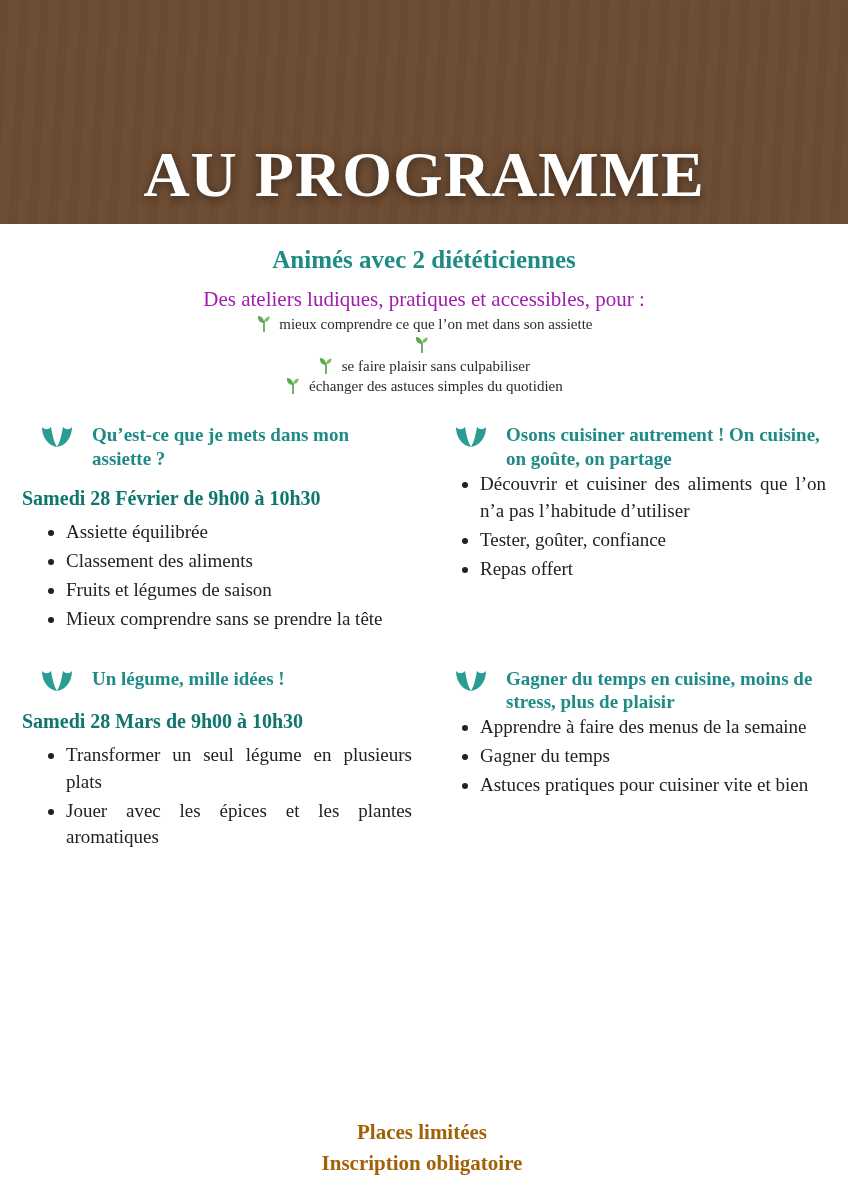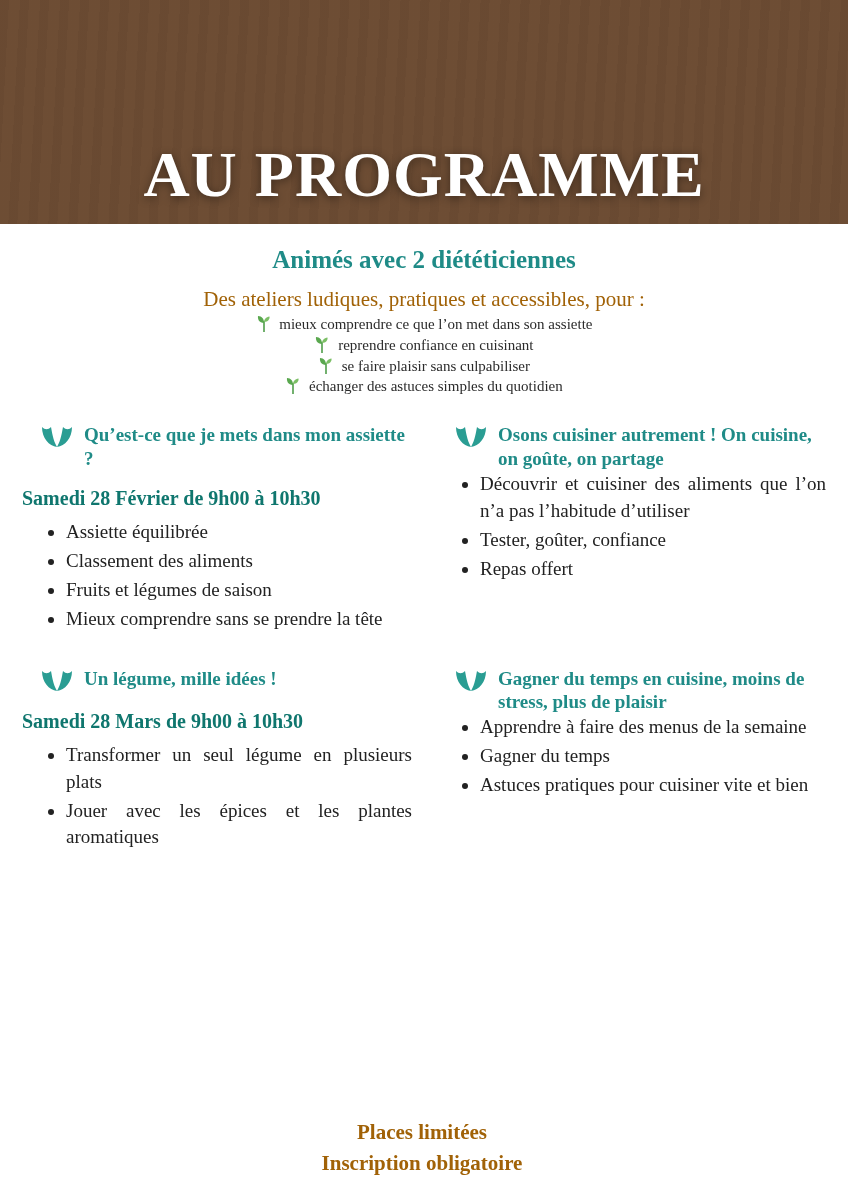--- a/index.html
+++ b/index.html
@@ -92,21 +92,21 @@
     text-align: center;
   }
   .intro-heading {
     color: #1f8b87;
     font-weight: bold;
     font-size: 25px;
     margin-bottom: 6px;
   }
   .intro-lead {
     font-size: 21px;
-    color: #a16207;
+    color: #a21caf;
     margin-bottom: 2px;
     margin-top: 13px;
   }
   .intro-list {
     list-style: none;
     margin: 0;
     padding: 0;
   }
   .intro-list li {
     font-size: 15px;
@@ -127,21 +127,21 @@
     padding: 0 22px;
     display: grid;
     grid-template-columns: 1fr 1fr;
     column-gap: 24px;
     row-gap: 30px;
   }
   .card { position: relative; }
   .card-head {
     display: flex;
     align-items: flex-start;
-    gap: 10px;
+    gap: 18px;
     padding-left: 18px;
   }
   .leaf {
     flex: 0 0 auto;
     width: 34px;
     height: 26px;
     margin-top: 3px;
   }
   .card-title {
     color: #1f8b87;
@@ -206,21 +206,20 @@
       <span>mieux comprendre ce que l’on met dans son assiette</span>
     </li>
     <li>
       <span class="sprout">
         <svg viewBox="0 0 16 18" width="16" height="18" aria-hidden="true">
           <path d="M8 18 V7" stroke="#4f9d4a" stroke-width="1.6" fill="none"></path>
           <path d="M8 9 C3 9 1.5 5 2 2 C6 2 8 5 8 9 Z" fill="#5aa84f"></path>
           <path d="M8 8 C12 8 14 5 13.5 2.5 C10 3 8 5.5 8 8 Z" fill="#7cbf66"></path>
         </svg>
       </span>
-      <span>reprendre confiance en cuisinant</span>
     </li>
     <li>
       <span class="sprout">
         <svg viewBox="0 0 16 18" width="16" height="18" aria-hidden="true">
           <path d="M8 18 V7" stroke="#4f9d4a" stroke-width="1.6" fill="none"></path>
           <path d="M8 9 C3 9 1.5 5 2 2 C6 2 8 5 8 9 Z" fill="#5aa84f"></path>
           <path d="M8 8 C12 8 14 5 13.5 2.5 C10 3 8 5.5 8 8 Z" fill="#7cbf66"></path>
         </svg>
       </span>
       <span>se faire plaisir sans culpabiliser</span>

